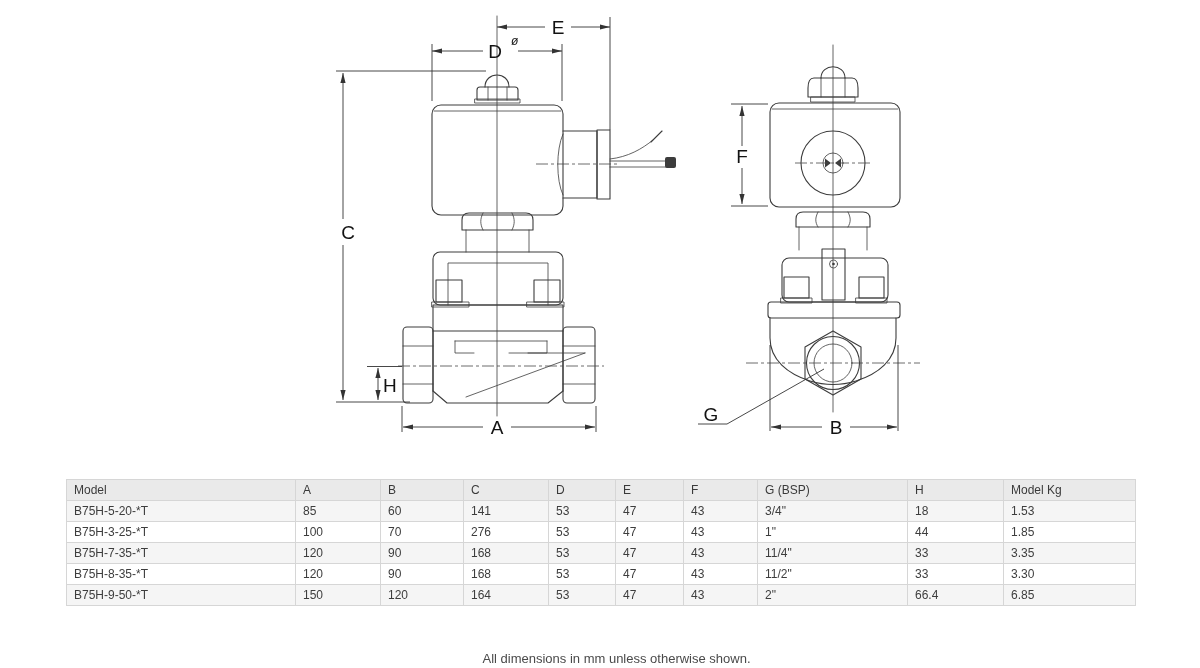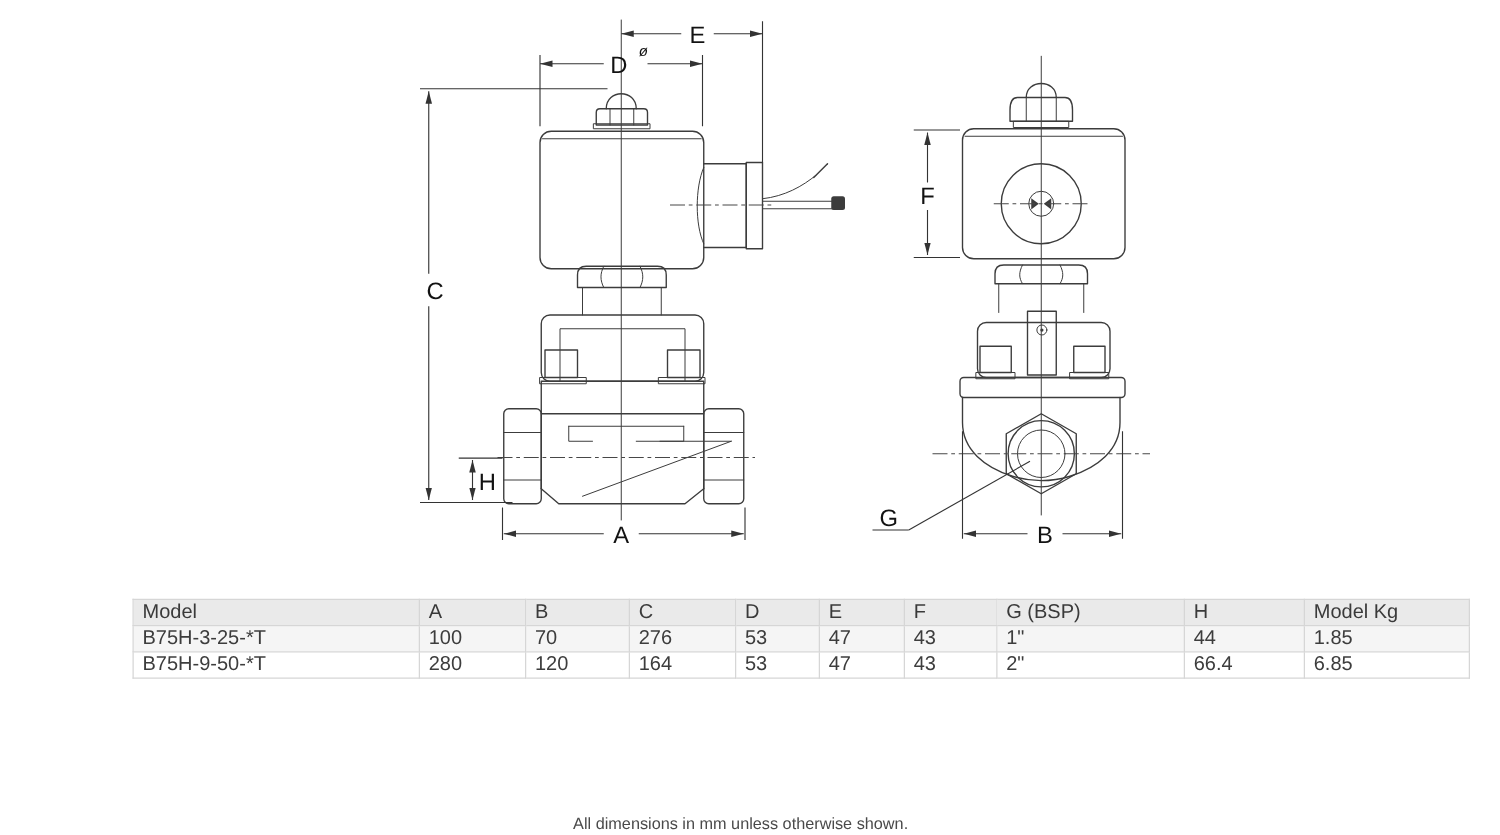--- a/index.html
+++ b/index.html
@@ -11,31 +11,31 @@
   .ln{fill:none;stroke:#3c3c3c;stroke-width:1.1;stroke-linecap:round;stroke-linejoin:round;}
   .thin{stroke-width:0.8;}
   .cl{fill:none;stroke:#474747;stroke-width:0.8;stroke-dasharray:12 3 3 3;}
   .dm{fill:none;stroke:#333333;stroke-width:0.9;}
   .lbl{font-family:"Liberation Sans", sans-serif;font-size:19px;fill:#121212;}
   .lblsup{font-family:"Liberation Sans", sans-serif;font-size:12px;font-style:italic;fill:#121212;}
   .solid{fill:#3c3c3c;stroke:none;}
   .tablewrap{position:absolute;left:66px;top:479px;width:1069px;}
   table.spec{
     border-collapse:collapse;table-layout:fixed;width:1069px;
-    font-size:16px;color:#3d3d3d;margin-left:40px;
+    font-size:12px;color:#3d3d3d;
   }
   table.spec th, table.spec td{
     border:1px solid #d6d6d6;padding:3px 7px;line-height:14px;
     text-align:left;font-weight:normal;overflow:hidden;white-space:nowrap;
   }
   table.spec thead th{background:#eaeaea;color:#3a3a3a;}
   table.spec tbody tr:nth-child(odd){background:#f5f5f5;}
   table.spec tbody tr:nth-child(even){background:#ffffff;}
   .footnote{
-    position:absolute;left:58px;top:651px;width:1069px;text-align:center;
+    position:absolute;left:82px;top:651px;width:1069px;text-align:center;
     font-size:13px;color:#4a4a4a;
   }
 </style>
 </head>
 <body>
 
 <svg width="1200" height="460" viewBox="0 0 1200 460">
   <defs>
     <marker id="da" viewBox="0 0 10 6" refX="10" refY="3" markerWidth="10" markerHeight="6" orient="auto-start-reverse" markerUnits="userSpaceOnUse">
       <path d="M10,3 L0,0.4 L0,5.6 Z" fill="#333"></path>
@@ -248,34 +248,70 @@
           <th>D</th>
           <th>E</th>
           <th>F</th>
           <th>G (BSP)</th>
           <th>H</th>
           <th>Model Kg</th>
         </tr>
     </thead>
     <tbody>
         <tr>
+          <td>B75H-5-20-*T</td>
+          <td>85</td>
+          <td>60</td>
+          <td>141</td>
+          <td>53</td>
+          <td>47</td>
+          <td>43</td>
+          <td>3/4"</td>
+          <td>18</td>
+          <td>1.53</td>
+        </tr>
+        <tr>
           <td>B75H-3-25-*T</td>
           <td>100</td>
           <td>70</td>
           <td>276</td>
           <td>53</td>
           <td>47</td>
           <td>43</td>
           <td>1"</td>
           <td>44</td>
           <td>1.85</td>
         </tr>
         <tr>
+          <td>B75H-7-35-*T</td>
+          <td>120</td>
+          <td>90</td>
+          <td>168</td>
+          <td>53</td>
+          <td>47</td>
+          <td>43</td>
+          <td>11/4"</td>
+          <td>33</td>
+          <td>3.35</td>
+        </tr>
+        <tr>
+          <td>B75H-8-35-*T</td>
+          <td>120</td>
+          <td>90</td>
+          <td>168</td>
+          <td>53</td>
+          <td>47</td>
+          <td>43</td>
+          <td>11/2"</td>
+          <td>33</td>
+          <td>3.30</td>
+        </tr>
+        <tr>
           <td>B75H-9-50-*T</td>
-          <td>280</td>
+          <td>150</td>
           <td>120</td>
           <td>164</td>
           <td>53</td>
           <td>47</td>
           <td>43</td>
           <td>2"</td>
           <td>66.4</td>
           <td>6.85</td>
         </tr>
       </tbody>

